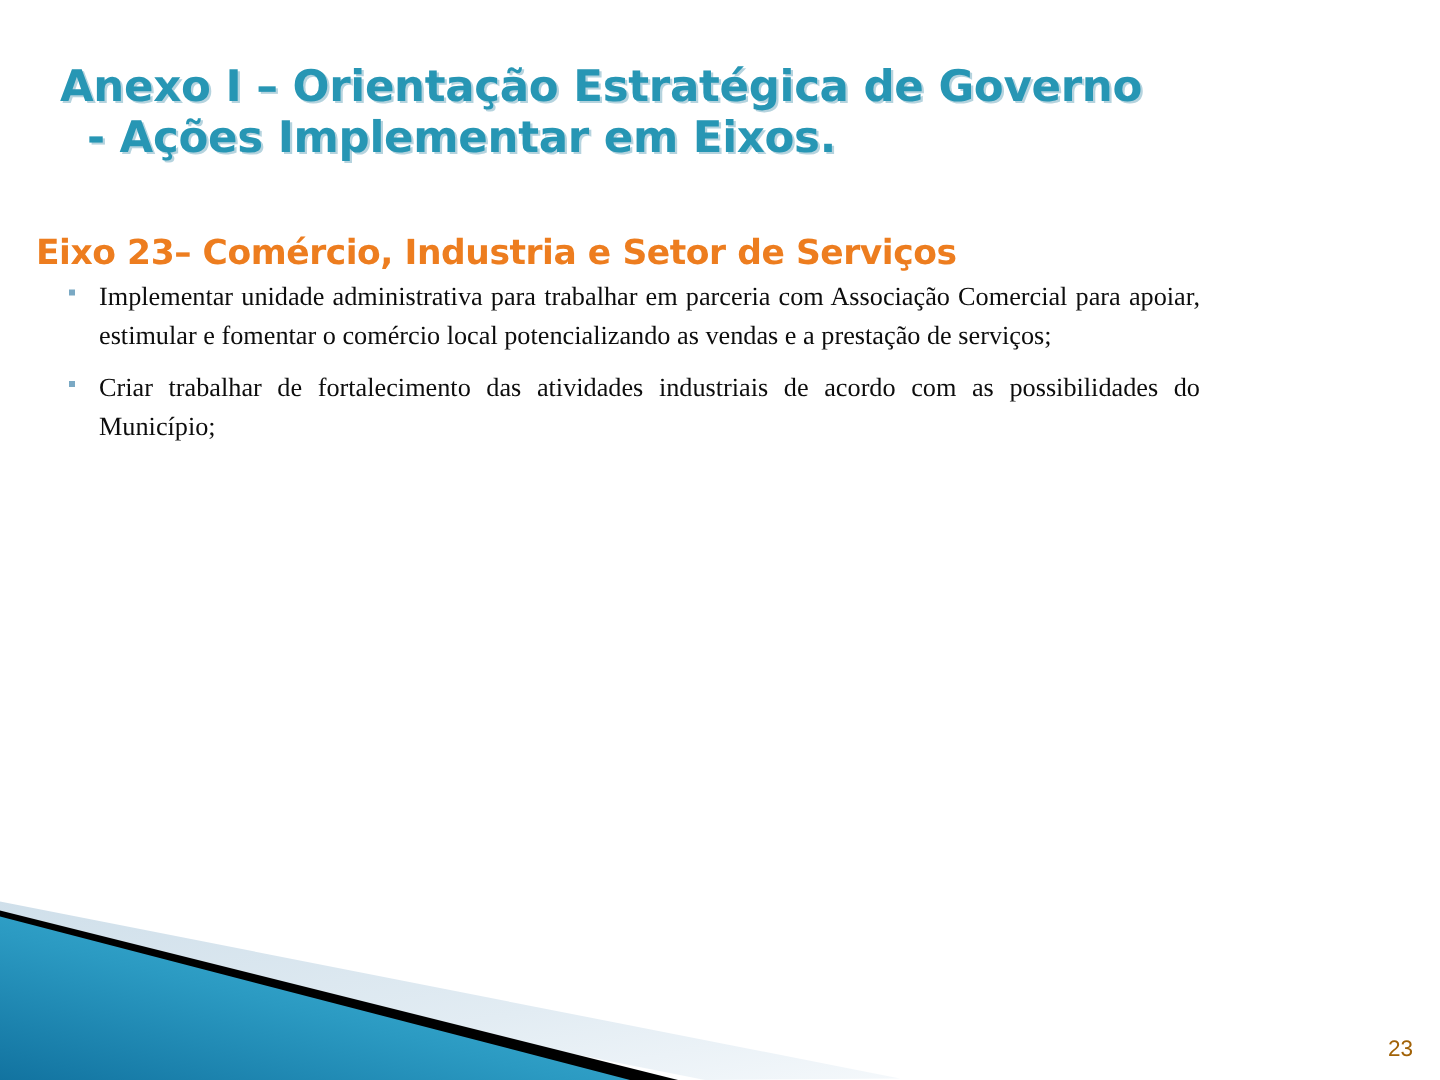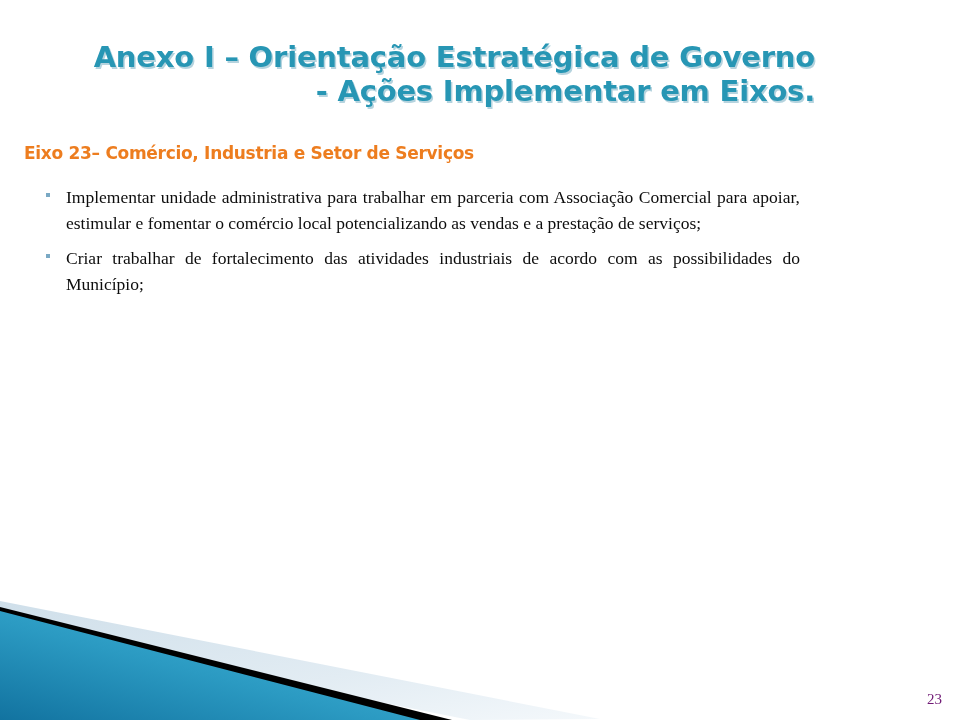--- a/index.html
+++ b/index.html
@@ -16,45 +16,46 @@
     overflow: hidden;
     font-family: "Liberation Sans", sans-serif;
   }
 
   
   #title-block {
     position: absolute;
     left: 0;
     top: 40px;
     width: 815px;
-    text-align: right;
+    text-align: left;
+    padding-left: 40px;
   }
   .title-line {
     display: block;
     font-family: "DejaVu Sans", sans-serif;
     font-weight: bold;
     font-size: 29px;
     line-height: 34px;
     letter-spacing: -0.2px;
     color: #2796b4;
     text-shadow: 1.5px 1.5px 0 rgba(120,175,195,0.55);
     white-space: nowrap;
   }
   #title-line-2 {
     padding-left: 18px;
   }
 
   
   #section-heading {
     position: absolute;
     left: 24px;
-    top: 140px;
+    top: 156px;
     font-family: "DejaVu Sans", sans-serif;
     font-weight: bold;
-    font-size: 17px;
+    font-size: 23px;
     line-height: 27px;
     letter-spacing: -0.3px;
     color: #ED7D1F;
     white-space: nowrap;
   }
 
   
   #body-list {
     position: absolute;
     left: 0;
@@ -93,24 +94,24 @@
     width: 960px;
     height: 135px;
     pointer-events: none;
   }
 
   
   #page-number {
     position: absolute;
     right: 18px;
     bottom: 12px;
-    font-family: Liberation Serif, serif;
+    font-family: Liberation Sans, sans-serif;
     font-size: 15px;
     font-weight: normal;
-    color: #701a75;
+    color: #a16207;
   }
 </style>
 </head>
 <body>
 
 <div id="slide">
 
   <div id="title-block">
     <span class="title-line" id="title-line-1">Anexo I – Orientação Estratégica de Governo</span>
     <span class="title-line" id="title-line-2">- Ações Implementar em Eixos.</span>

